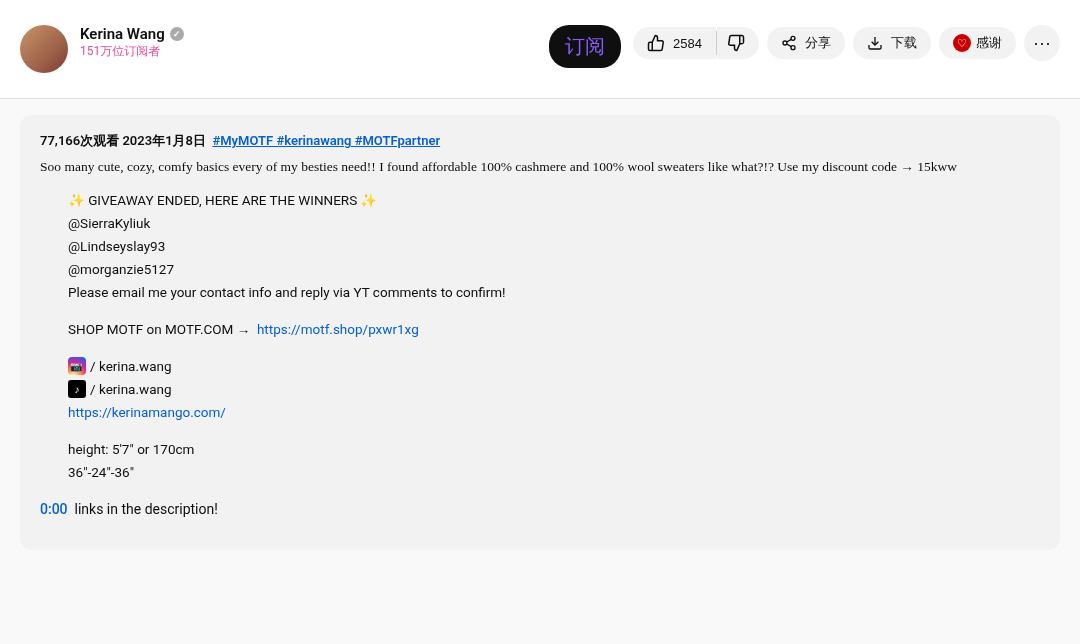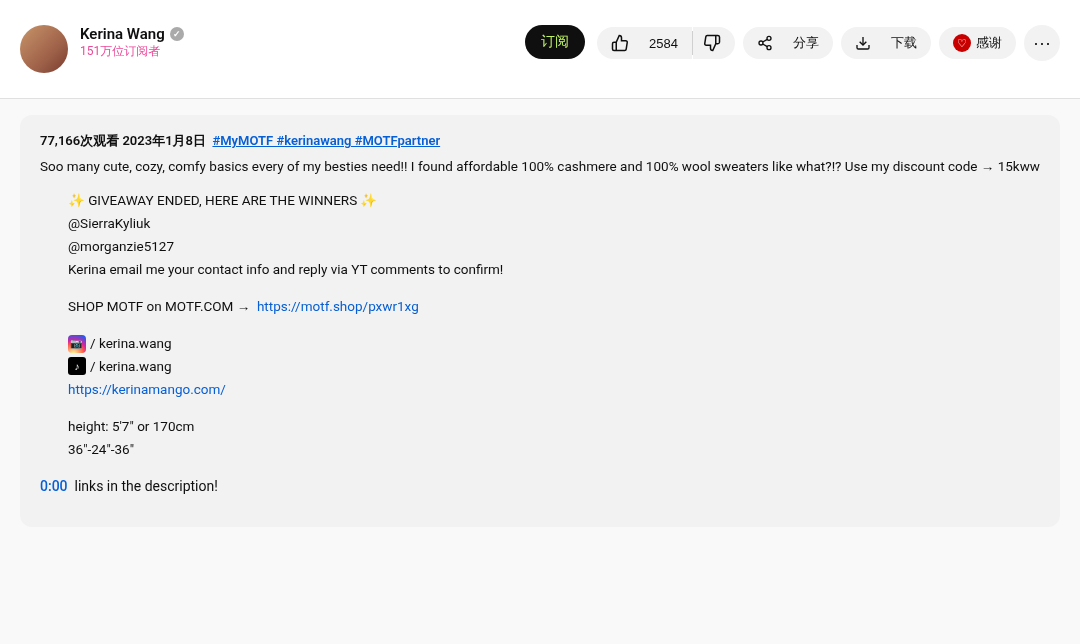--- a/index.html
+++ b/index.html
@@ -57,39 +57,39 @@
       justify-content: center;
       color: #fff;
       font-size: 9px;
     }
     .subscriber-count {
       font-size: 12px;
       color: #ec4899;
     }
     .subscribe-btn {
       background: #0f0f0f;
-      color: #bef264;
+      color: #8b5cf6;
       border: none;
       border-radius: 20px;
       padding: 8px 16px;
-      font-size: 14px;
+      font-size: 20px;
       font-weight: 500;
       cursor: pointer;
       white-space: nowrap;
     }
     .action-buttons {
       display: flex;
       align-items: center;
       gap: 8px;
       margin-left: auto;
     }
     .action-btn {
       display: flex;
       align-items: center;
-      gap: 20px;
+      gap: 8px;
       background: #f2f2f2;
       border: none;
       border-radius: 20px;
       padding: 7px 14px;
       font-size: 13px;
       cursor: pointer;
       color: #0f0f0f;
       white-space: nowrap;
     }
     .action-btn.like-btn {
@@ -161,20 +161,21 @@
       color: #0f0f0f;
     }
     .hashtags {
       color: #065fd4;
       text-decoration: underline;
     }
     .desc-text {
       font-size: 13.5px;
       color: #0f0f0f;
       margin-bottom: 12px;
+      font-family: Liberation Serif, serif;
     }
     .section-block {
       margin-bottom: 14px;
     }
     .section-block p, .section-block div {
       font-size: 13.5px;
       line-height: 1.7;
       margin-left: 28px;
     }
     .link-blue {
@@ -290,22 +291,23 @@
     &nbsp;<span class="hashtags">#MyMOTF #kerinawang #MOTFpartner</span>
   </div>
 
   <div class="desc-text">
     <span>Soo many cute, cozy, comfy basics every of my besties need!! I found affordable 100% cashmere and 100% wool sweaters like what?!? Use my discount code → 15kww</span>
   </div>
 
   <div class="section-block">
     <div>✨ GIVEAWAY ENDED, HERE ARE THE WINNERS ✨</div>
     <div>@SierraKyliuk</div>
+    <div>@Lindseyslay93</div>
     <div>@morganzie5127</div>
-    <div>Kerina email me your contact info and reply via YT comments to confirm!</div>
+    <div>Please email me your contact info and reply via YT comments to confirm!</div>
   </div>
 
   <div class="section-block">
     <div>
       <span>SHOP MOTF on MOTF.COM →</span>
       &nbsp;<a class="link-blue" href="#">https://motf.shop/pxwr1xg</a>
     </div>
   </div>
 
   <div class="section-block">

